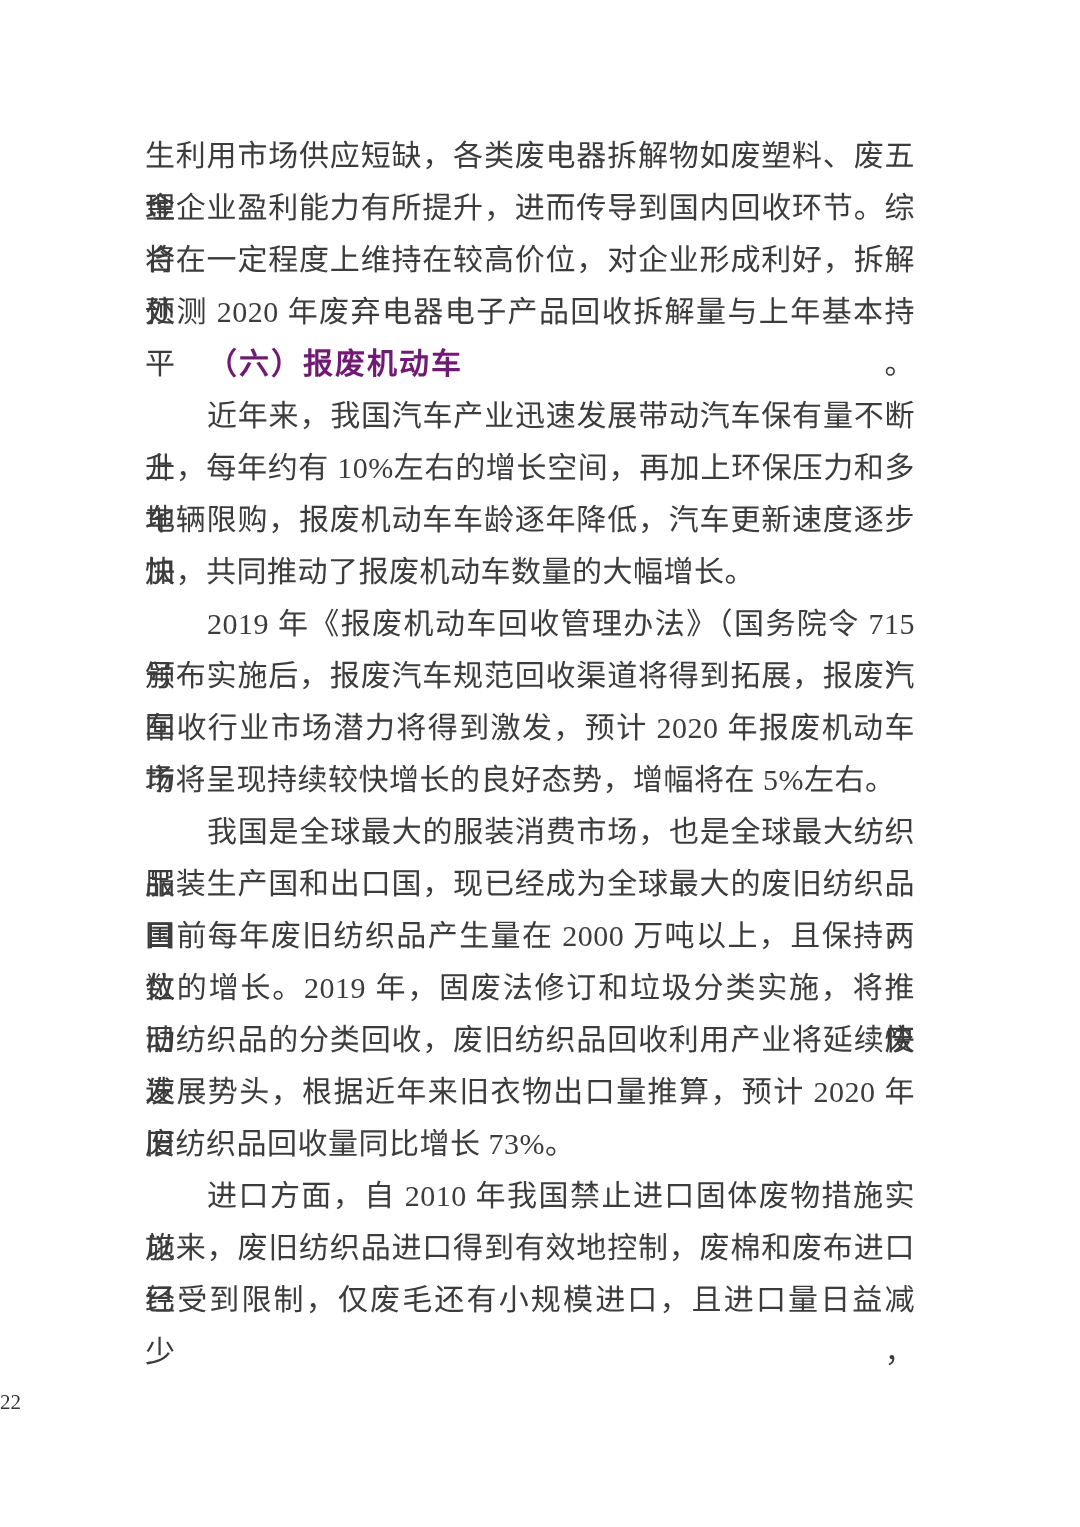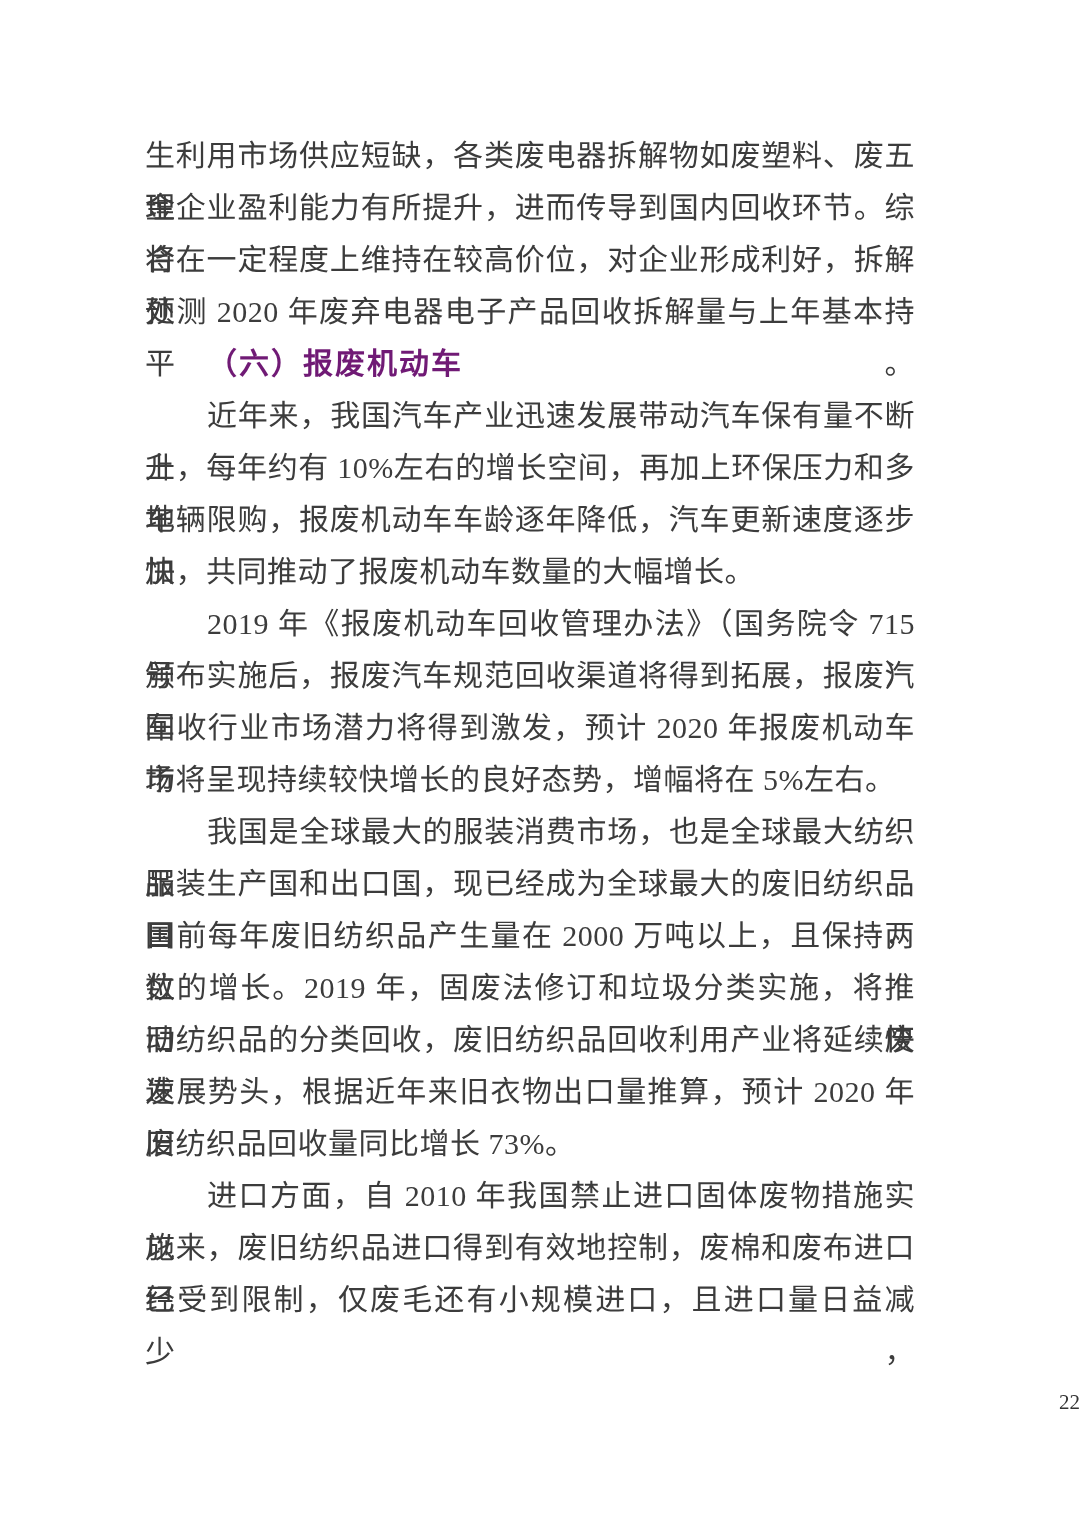--- a/index.html
+++ b/index.html
@@ -51,21 +51,21 @@
     text-align: left;
     text-align-last: auto;
     text-indent: 62px;
     letter-spacing: 2px;
   }
   .footer {
     position: absolute;
     top: 1390px;
     left: 0;
     width: 100%;
-    text-align: right;
+    text-align: left;
   }
   .page-number {
     font-size: 21px;
     color: #333333;
     font-family: "Liberation Serif", "DejaVu Serif", serif;
   }
 </style>
 </head>
 <body>
 

